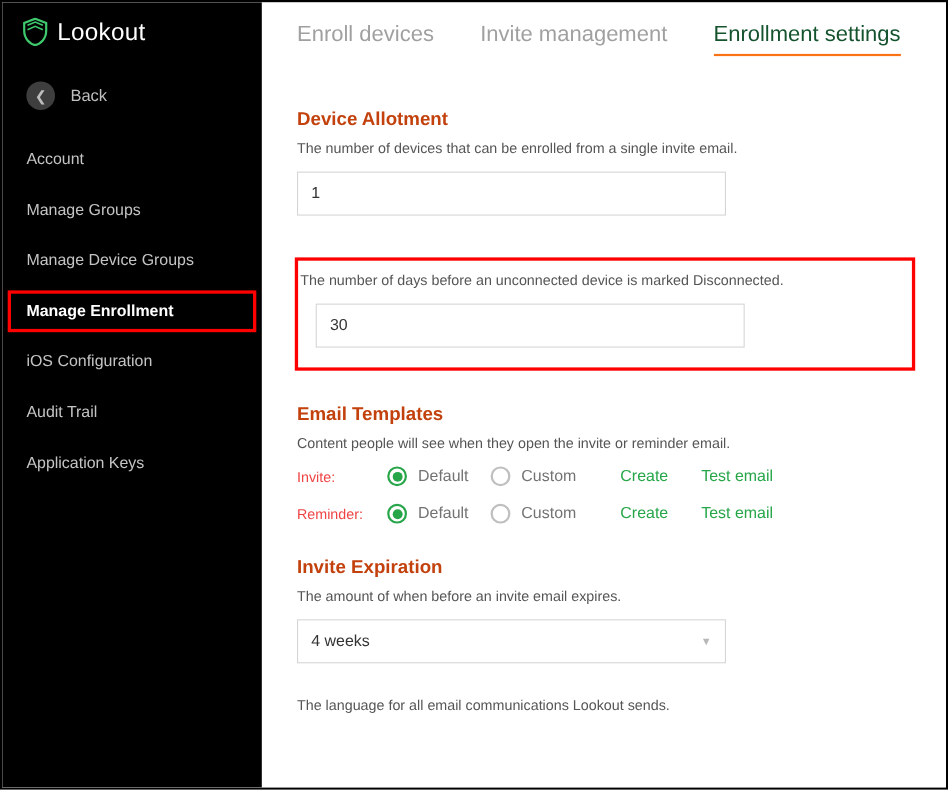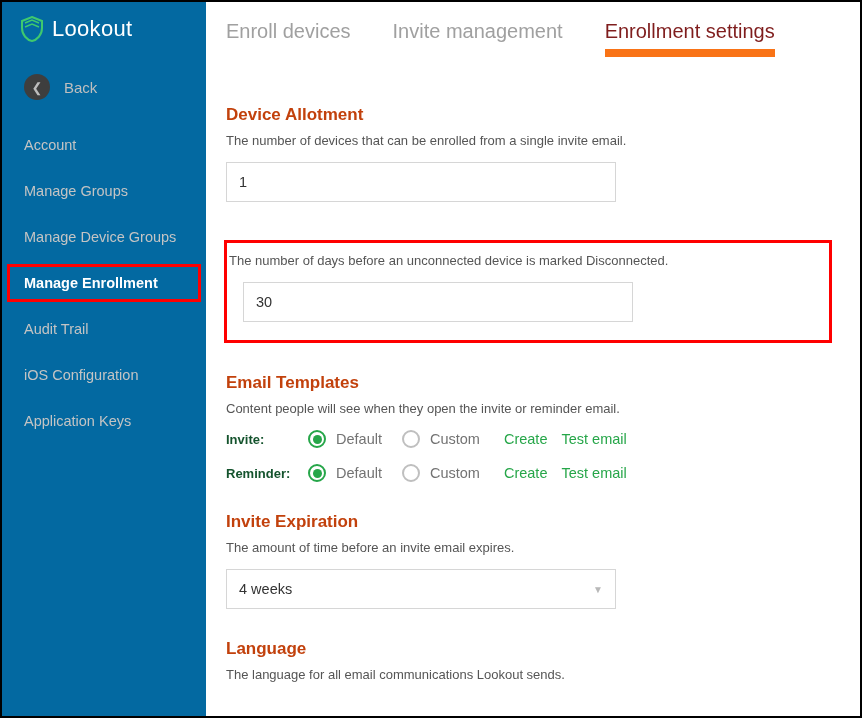--- a/index.html
+++ b/index.html
@@ -1,53 +1,53 @@
 <!DOCTYPE html>
 <html><head>
 <meta charset="utf-8">
 <style>
   * { box-sizing: border-box; margin: 0; padding: 0; }
   body { font-family: -apple-system, BlinkMacSystemFont, "Segoe UI", Arial, sans-serif; background: #fff; }
   .frame { width: 862px; height: 718px; border: 2px solid #000; display: flex; overflow: hidden; }
-  .sidebar { width: 204px; background: #0369a1; color: #c9c9c9; flex-shrink: 0; display: flex; flex-direction: column; }
+  .sidebar { width: 236px; background: #000000; color: #c9c9c9; flex-shrink: 0; display: flex; flex-direction: column; }
   .logo-row { display: flex; align-items: center; gap: 8px; padding: 14px 16px 18px 18px; color: #fff; }
   .logo-text { font-size: 22px; font-weight: 500; letter-spacing: 0.3px; }
   .back-row { display: flex; align-items: center; gap: 14px; padding: 14px 22px 22px 22px; color: #bfbfbf; cursor: pointer; }
   .back-circle { width: 26px; height: 26px; border-radius: 50%; background: #3e3e3e; display: flex; align-items: center; justify-content: center; }
   .back-chevron { font-size: 13px; color: #bdbdbd; }
   .back-label { font-size: 15px; }
   .nav-item { padding: 15px 22px; font-size: 14.5px; color: #c4c4c4; cursor: pointer; }
   .nav-item.active { color: #fff; font-weight: 600; }
   .nav-highlight { position: relative; }
   .nav-highlight::after { content:""; position:absolute; left:5px; right:5px; top:4px; bottom:4px; border:3px solid #ff0000; pointer-events:none; }
   
-  .main { flex: 1; padding: 0 28px 20px 20px; overflow-y: auto; position: relative; }
+  .main { flex: 1; padding: 0 28px 20px 32px; overflow-y: auto; position: relative; }
   .tabs { display: flex; gap: 42px; padding: 18px 0 10px 0; }
   .tab { font-size: 20px; color: #a0a0a0; cursor: pointer; padding-bottom: 6px; }
-  .tab.active { color: #7f1d1d; border-bottom: 8px solid #f97316; }
+  .tab.active { color: #14532d; border-bottom: 2px solid #f97316; }
   
   .section { margin-top: 38px; }
   .section.tight { margin-top: 30px; }
   .section h3 { font-size: 17px; font-weight: 600; color: #c2410c; margin-bottom: 8px; }
   .section p.desc { font-size: 13px; color: #555; margin-bottom: 14px; }
   
   .text-input { width: 390px; height: 40px; border: 1px solid #d6d6d6; padding: 0 12px; font-size: 14.5px; color: #333; background:#fff; }
   
   .red-box { border: 3px solid #ff0000; padding: 10px 16px 18px 0; margin-left: -2px; }
   .red-box h3 { margin-left: 2px; }
   .red-box p.desc { margin-left: 2px; }
   .red-box .text-input { margin-left: 16px; }
   
   .template-row { display: flex; align-items: center; gap: 10px; margin-bottom: 16px; font-size: 14px; }
-  .row-label { width: 72px; font-weight: 700; color: #14532d; font-size: 13px; }
+  .row-label { width: 72px; font-weight: 400; color: #ef4444; font-size: 13px; }
   .radio { width: 18px; height: 18px; border-radius: 50%; border: 2px solid #bfbfbf; display: inline-flex; align-items: center; justify-content: center; cursor: pointer; }
   .radio.selected { border-color: #26a649; }
   .radio.selected::after { content: ""; width: 9px; height: 9px; border-radius: 50%; background: #26a649; }
   .radio-label { font-size: 14.5px; color: #737373; margin-right: 10px; }
-  .link { color: #26a649; font-size: 14.5px; cursor: pointer; margin-left: 4px; }
+  .link { color: #26a649; font-size: 14.5px; cursor: pointer; margin-left: 20px; }
   
   .select { width: 390px; height: 40px; border: 1px solid #d6d6d6; padding: 0 12px; font-size: 14.5px; color: #333; background: #fff; display: flex; align-items: center; justify-content: space-between; cursor: pointer; }
   .select .caret { color: #b8b8b8; font-size: 10px; }
 </style>
 </head>
 <body>
 
 <div class="frame">
   <div class="sidebar">
     <div class="logo-row">
@@ -63,22 +63,22 @@
           <span class="back-chevron">❮</span>
         </div>
       <span class="back-label">Back</span>
     </div>
     <div class="nav-item">Account</div>
     <div class="nav-item">Manage Groups</div>
     <div class="nav-item">Manage Device Groups</div>
     <div class="nav-highlight">
       <div class="nav-item active">Manage Enrollment</div>
     </div>
+    <div class="nav-item">iOS Configuration</div>
     <div class="nav-item">Audit Trail</div>
-    <div class="nav-item">iOS Configuration</div>
     <div class="nav-item">Application Keys</div>
   </div>
 
   <div class="main">
     <div class="tabs">
       <div class="tab">Enroll devices</div>
       <div class="tab">Invite management</div>
       <div class="tab active">Enrollment settings</div>
     </div>
 
@@ -113,27 +113,26 @@
         <span class="radio-label">Default</span>
         <span class="radio"></span>
         <span class="radio-label">Custom</span>
         <span class="link">Create</span>
         <span class="link">Test email</span>
       </div>
     </div>
 
     <div class="section tight">
       <h3>Invite Expiration</h3>
-      <p class="desc">The amount of time before an invite email expires.</p>
+      <p class="desc">The amount of when before an invite email expires.</p>
       <div class="select">
         <span>4 weeks</span>
         <span class="caret">▼</span>
       </div>
     </div>
 
     <div class="section tight">
-      <h3>Language</h3>
       <p class="desc">The language for all email communications Lookout sends.</p>
 
     </div>
 
   </div>
 </div>
 
 </body></html>

